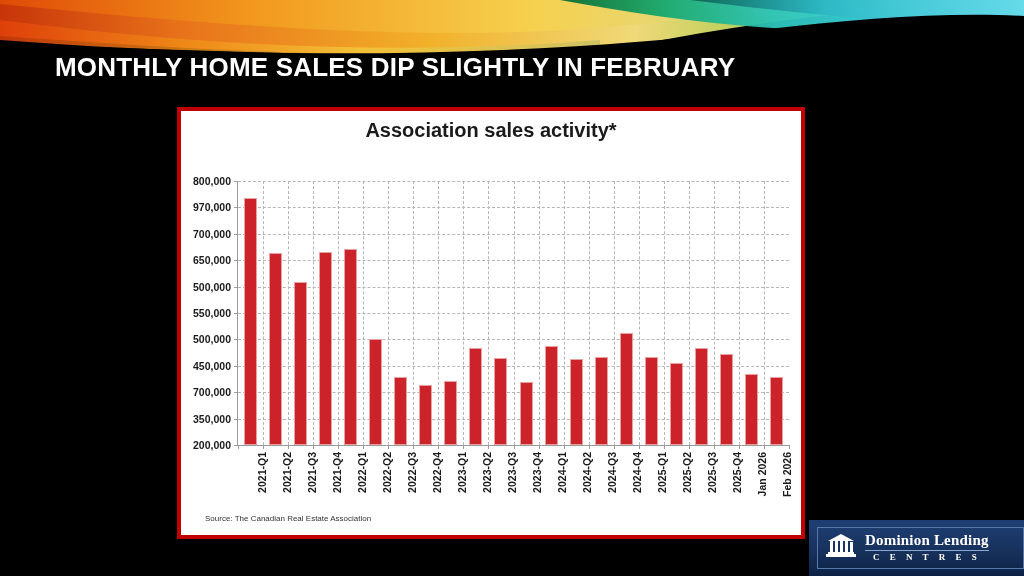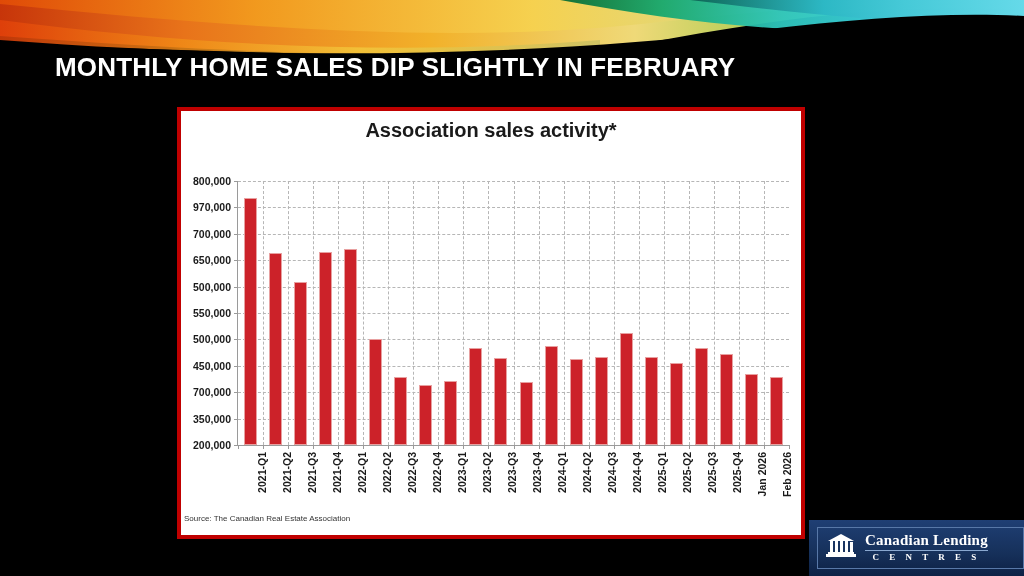--- a/index.html
+++ b/index.html
@@ -164,21 +164,21 @@
     color: #1a1a1a;
     white-space: nowrap;
     transform-origin: left top;
     transform: rotate(-90deg) translateX(-100%);
     font-family: "Liberation Sans", sans-serif;
   }
 
   
   #source-note {
     position: absolute;
-    left: 3px;
+    left: 24px;
     bottom: 12px;
     font-size: 8px;
     color: #333333;
     font-family: "Liberation Sans", sans-serif;
   }
   #footnote {
     position: absolute;
     left: 0; right: 0;
     bottom: 9px;
     text-align: center;
@@ -428,19 +428,19 @@
           <rect x="4" y="19" width="26" height="2" fill="#ffffff"></rect>
           <rect x="6" y="8" width="3" height="11" fill="#ffffff"></rect>
           <rect x="11" y="6" width="3" height="13" fill="#ffffff"></rect>
           <rect x="16" y="4" width="3" height="15" fill="#ffffff"></rect>
           <rect x="21" y="6" width="3" height="13" fill="#ffffff"></rect>
           <rect x="26" y="9" width="3" height="10" fill="#ffffff"></rect>
           <path d="M4,8 L17,1 L30,8 Z" fill="#ffffff"></path>
         </svg>
       </span>
       <span id="logo-text">
-        <div id="logo-name">Canadian Lending</div>
+        <div id="logo-name">Dominion Lending</div>
         <div id="logo-sub">C E N T R E S</div>
       </span>
     </div>
   </div>
 
 </div>
 
 </body></html>

